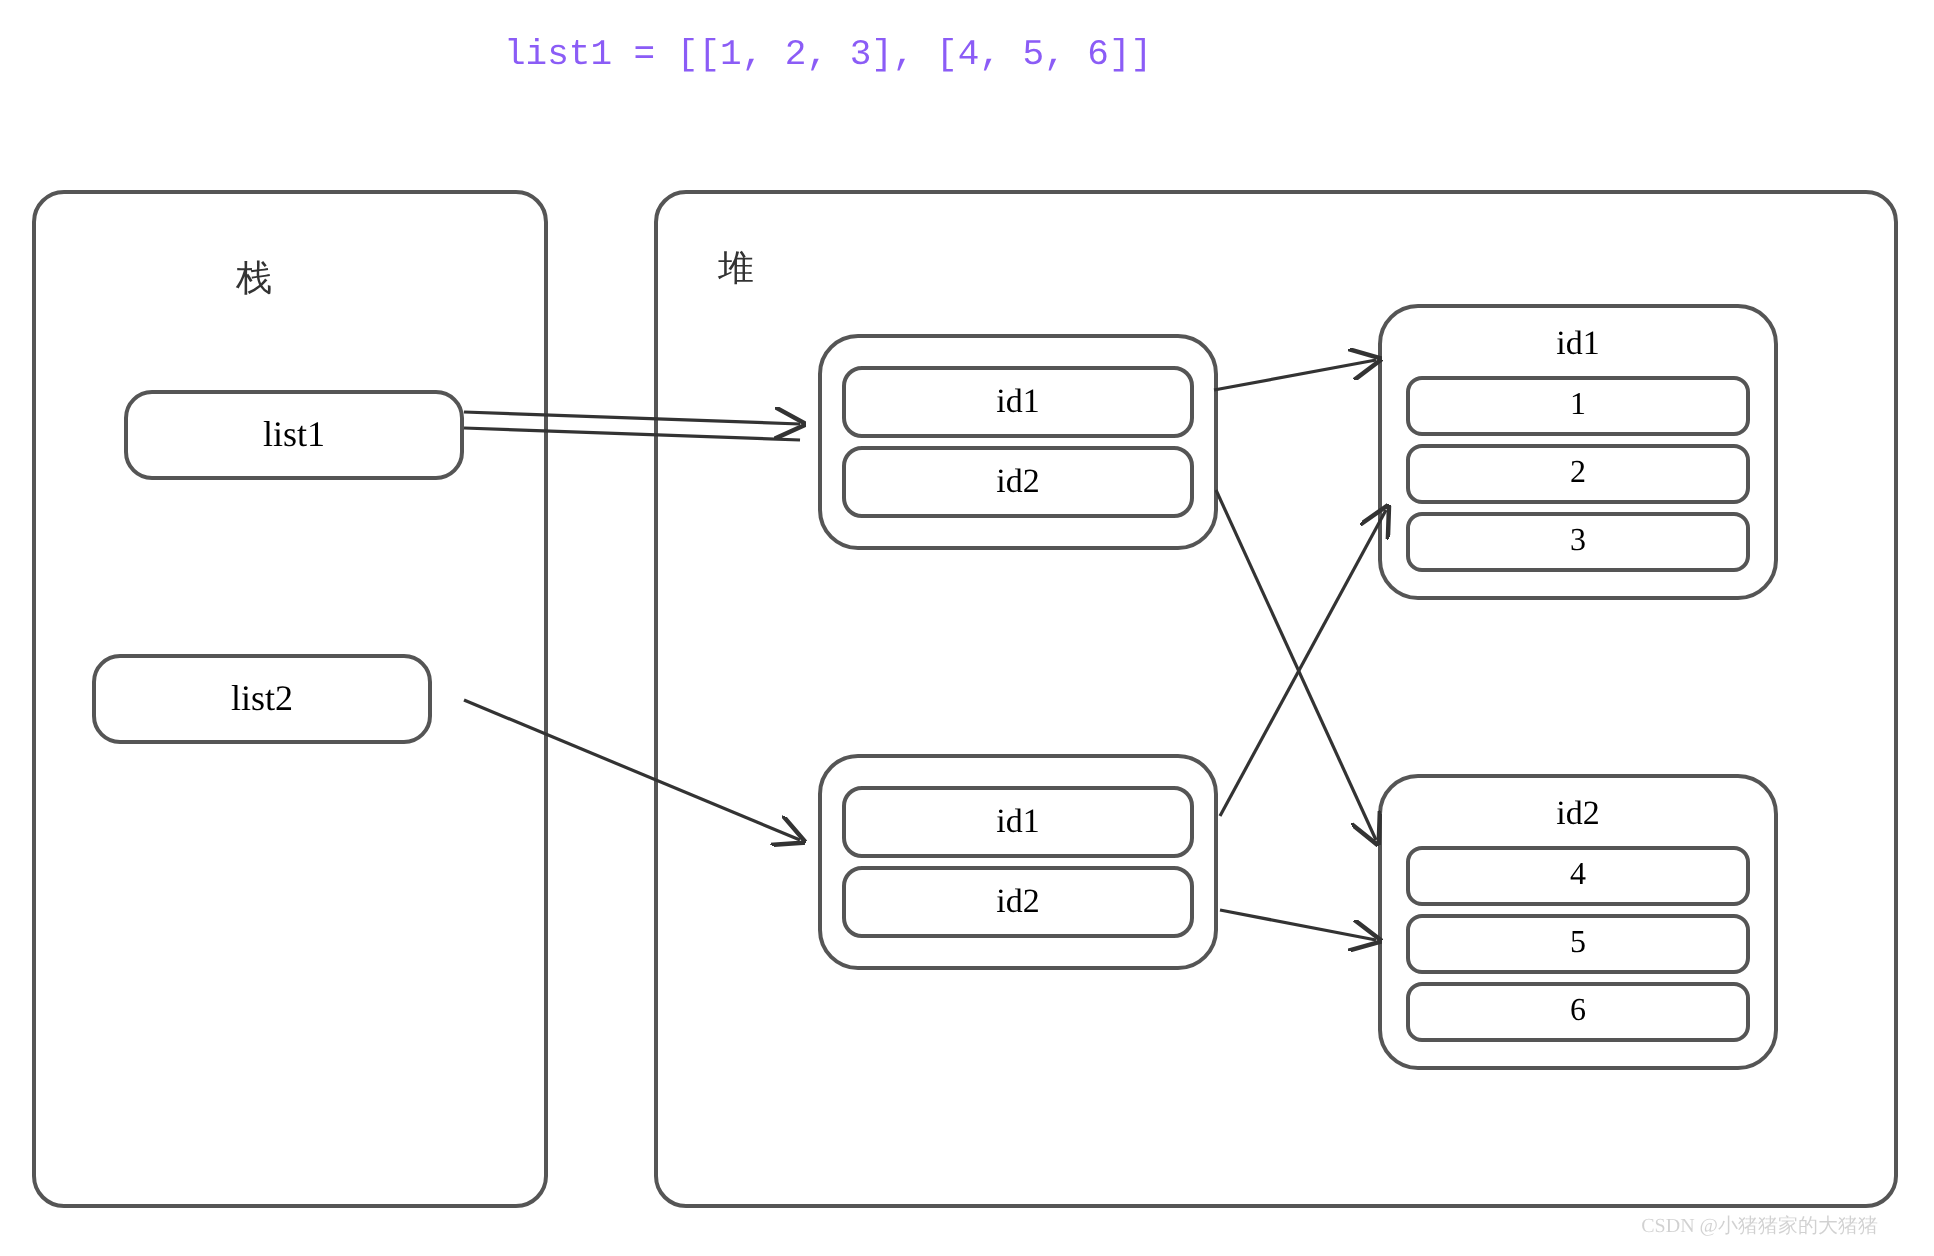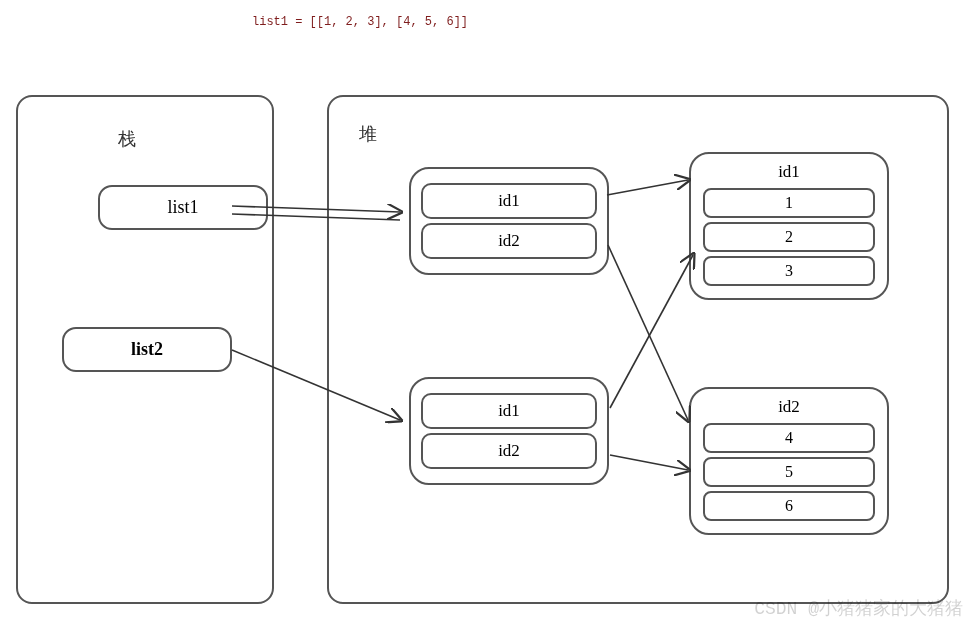--- a/index.html
+++ b/index.html
@@ -9,23 +9,23 @@
     width: 967px;
     height: 628px;
     position: relative;
     color: #000;
   }
   .code {
     position: absolute;
     top: 12px;
     left: 252px;
     font-family: "Courier New", monospace;
-    font-size: 12px;
+    font-size: 18px;
     line-height: 1.8;
-    color: #7f1d1d;
+    color: #8b5cf6;
   }
   .container {
     position: absolute;
     border: 2px solid #555;
     border-radius: 16px;
   }
   .stack {
     top: 95px; left: 16px;
     width: 258px; height: 509px;
   }
@@ -47,22 +47,22 @@
     border: 2px solid #555;
     border-radius: 14px;
     text-align: center;
     padding: 10px 0;
     font-size: 18px;
     background: #fff;
   }
   .slot.wide { width: 170px; }
 
   
-  .list1-slot { top: 88px; left: 44px; margin-left: 36px; }
-  .list2-slot { top: 230px; left: 44px; font-weight: bold; }
+  .list1-slot { top: 98px; left: 44px; }
+  .list2-slot { top: 230px; left: 28px; }
 
   
   .inner-container {
     position: absolute;
     border: 2px solid #555;
     border-radius: 20px;
     width: 200px;
     padding: 10px;
   }
   .inner-container .inner-slot {
@@ -102,24 +102,24 @@
 
   svg.arrows {
     position: absolute;
     top: 0; left: 0;
     width: 967px; height: 628px;
     pointer-events: none;
   }
 
   .watermark {
     position: absolute;
-    bottom: 8px; right: 4px;
+    bottom: 8px; right: 28px;
     color: rgba(0,0,0,0.18);
-    font-family: Liberation Mono, monospace;
-    font-size: 18px;
+    font-family: Liberation Serif, serif;
+    font-size: 10px;
   }
 </style>
 </head>
 <body>
 
 <div class="code">
   <div>list1 = [[1, 2, 3], [4, 5, 6]]</div>
 </div>
 
 <div class="container stack">

